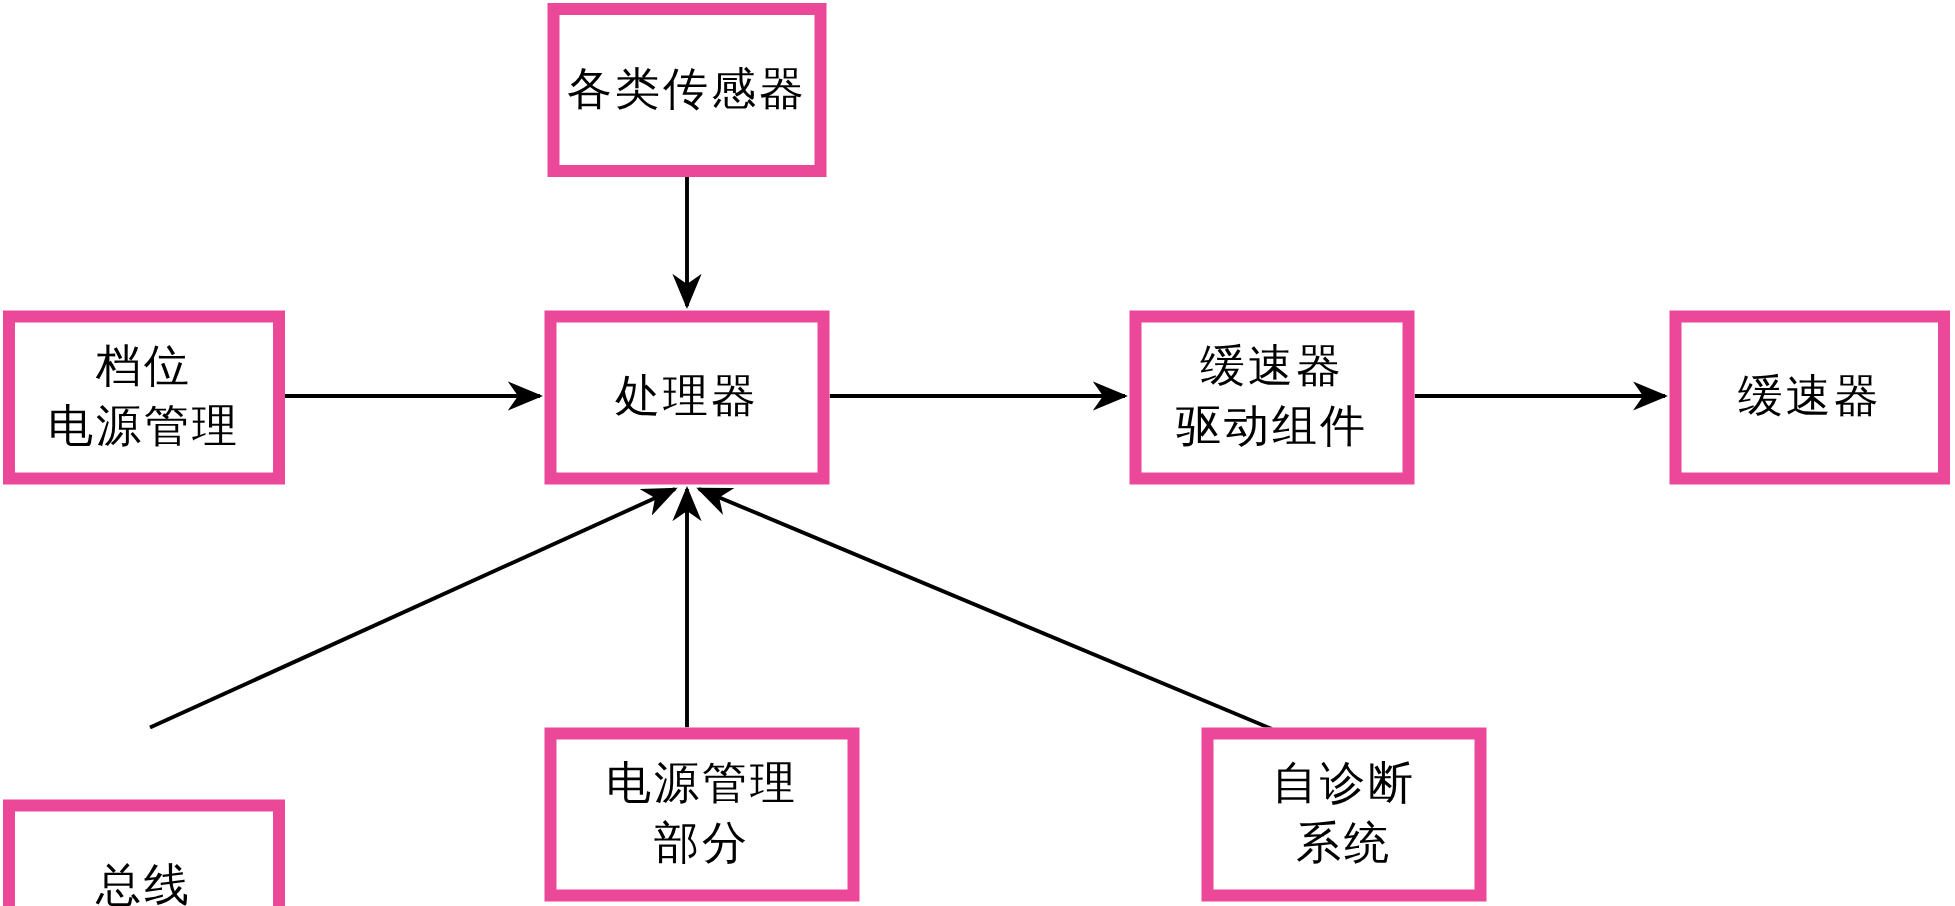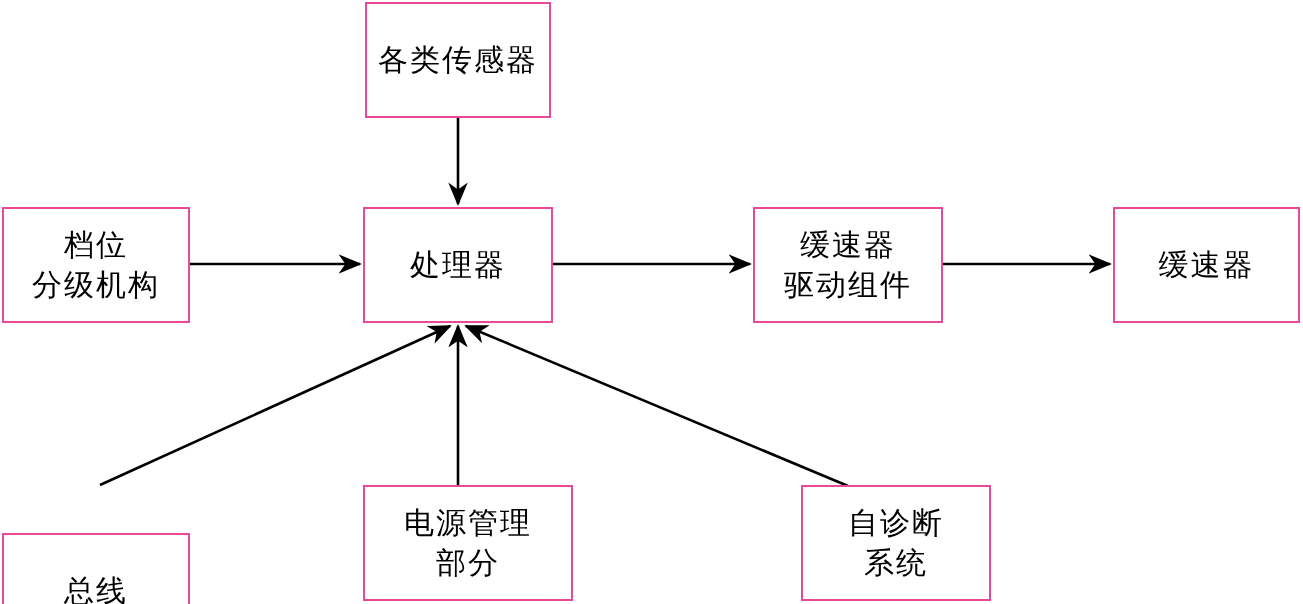--- a/index.html
+++ b/index.html
@@ -23,21 +23,21 @@
     height: 604px;
     pointer-events: none;
   }
   .edge {
     stroke: #000000;
     stroke-width: 2.6;
   }
   .node {
     position: absolute;
     box-sizing: border-box;
-    border: 2px solid #ec4899;
+    border: 8px solid #ec4899;
     background: #ffffff;
     display: flex;
     align-items: center;
     justify-content: center;
     text-align: center;
     color: #000000;
     font-size: 30px;
     line-height: 1.35;
     letter-spacing: 2px;
   }
@@ -73,21 +73,21 @@
       <line x1="458" y1="485" x2="458" y2="326" class="edge" stroke="#000000" marker-end="url(#arrowhead)"></line>
       <line x1="848" y1="486" x2="466" y2="326" class="edge" stroke="#000000" marker-end="url(#arrowhead)"></line>
     </svg>
 
   <div class="node" id="node-sensors">
     <span class="node-label">各类传感器</span>
   </div>
 
   <div class="node" id="node-gear">
     <span class="node-label">档位
-分级机构</span>
+电源管理</span>
   </div>
 
   <div class="node" id="node-processor">
     <span class="node-label">处理器</span>
   </div>
 
   <div class="node" id="node-retarder-drive">
     <span class="node-label">缓速器
 驱动组件</span>
   </div>

